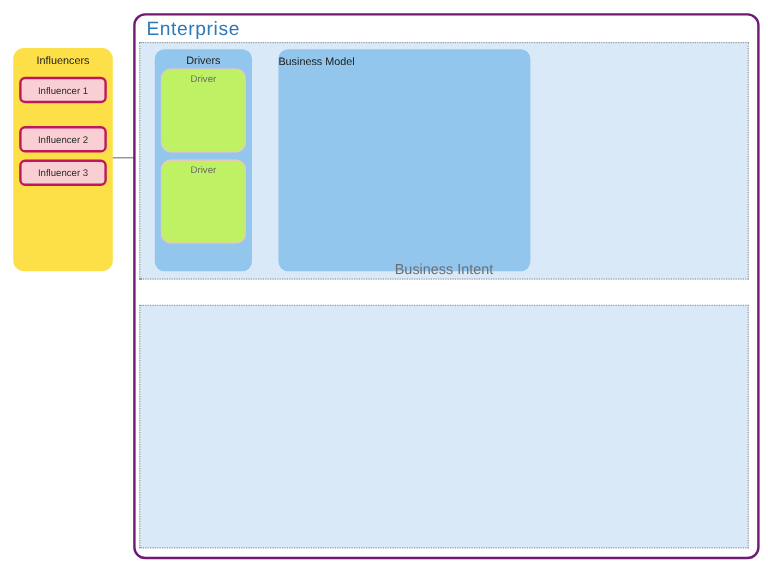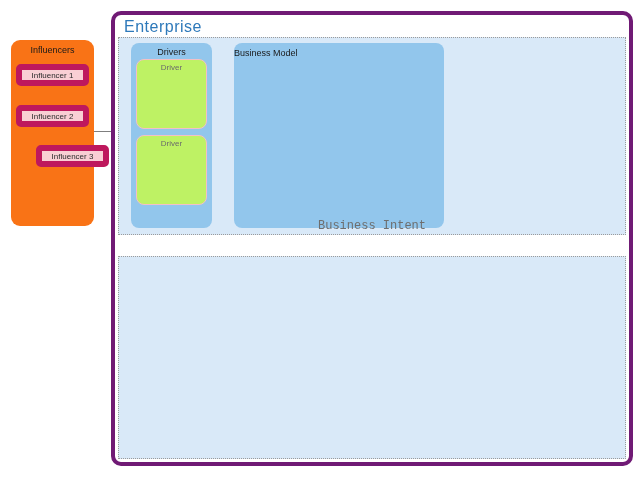--- a/index.html
+++ b/index.html
@@ -9,36 +9,36 @@
     font-family: "Liberation Sans", sans-serif;
     position: relative;
     overflow: hidden;
   }
   .stage { position: absolute; inset: 0; }
 
   
   .influencers-panel {
     position: absolute; left: 11px; top: 40px;
     width: 83px; height: 186px;
-    background: #f97316; border-radius: 9px;
+    background: #fde047; border-radius: 9px;
   }
   .influencers-title {
     position: absolute; top: 5px; left: 0; width: 100%;
     text-align: center; font-size: 9px; color: #1a1a1a;
   }
   .influencer-item {
     position: absolute; left: 5px; width: 73px; height: 22px;
-    background: #f9cfd4; border: 6px solid #be185d; border-radius: 5px;
+    background: #f9cfd4; border: 2px solid #be185d; border-radius: 5px;
     box-sizing: border-box;
     display: flex; align-items: center; justify-content: center;
     font-size: 8px; color: #2b2b2b;
   }
   .inf-1 { top: 24px; }
   .inf-2 { top: 65px; text-align: center; }
-  .inf-3 { top: 105px; margin-left: 20px; }
+  .inf-3 { top: 93px; }
 
   
   .connector-line {
     position: absolute; left: 94px; top: 131px;
     width: 32px; height: 0;
     border-top: 1px solid #7f7f7f;
   }
   .connector-head {
     position: absolute; left: 124px; top: 128px;
     width: 0; height: 0;
@@ -46,41 +46,41 @@
     border-top: 3.5px solid transparent;
     border-bottom: 3.5px solid transparent;
   }
 
   
   .enterprise-box {
     position: absolute; left: 111px; top: 11px;
     width: 522px; height: 455px;
     box-sizing: border-box;
     background: #ffffff;
-    border: 4px solid #701a75;
+    border: 2px solid #701a75;
     border-radius: 10px;
   }
   .enterprise-title {
     position: absolute; left: 9px; top: 3px;
     font-size: 16px; color: #2e79ba; letter-spacing: 0.5px;
   }
 
   
   .region {
     position: absolute; left: 3px;
     width: 508px;
     box-sizing: border-box;
     background: #d9e9f8;
     border: 1px dotted #9b9b9b;
   }
   .region-intent { top: 22px; height: 198px; }
   .region-lower  { top: 241px; height: 203px; }
   .intent-label {
     position: absolute; bottom: 1px; left: 0; width: 100%;
-    text-align: center; font-size: 12px; color: #6e6e6e; font-family: Liberation Mono, monospace;
+    text-align: center; font-size: 12px; color: #6e6e6e;
   }
 
   
   .drivers-panel {
     position: absolute; left: 12px; top: 5px;
     width: 81px; height: 185px;
     background: #92c6ec; border-radius: 8px;
   }
   .drivers-title {
     position: absolute; top: 4px; left: 0; width: 100%;

